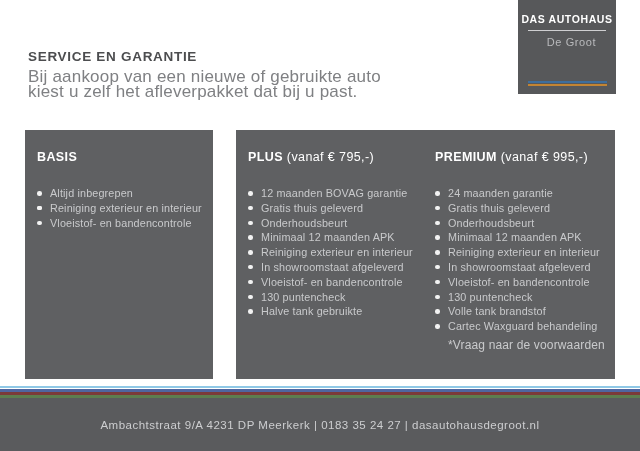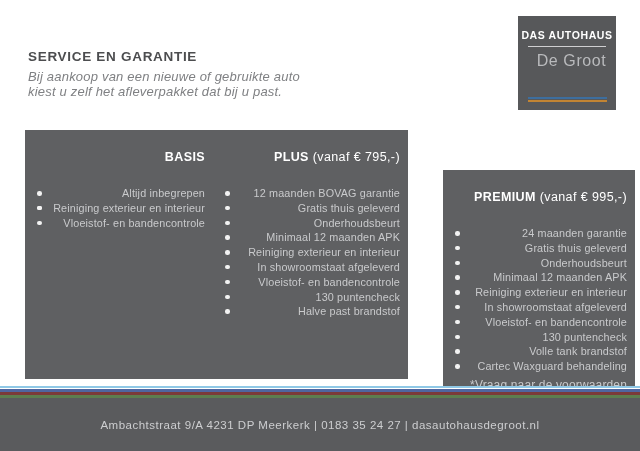--- a/index.html
+++ b/index.html
@@ -3,42 +3,42 @@
 <meta charset="utf-8">
 <style>
   html,body { margin:0; padding:0; background:#ffffff; }
   .page {
     position:relative; width:640px; height:451px; background:#ffffff;
     overflow:hidden; font-family:"Liberation Sans", sans-serif;
   }
 
   
   .logo-box {
-    position:absolute; left:518px; top:16px; width:98px; height:94px;
+    position:absolute; left:518px; top:0; width:98px; height:94px;
     text-align:center; background:#57585a;
   }
   .logo-brand { margin-top:13px; font-size:10.5px; font-weight:bold; color:#ffffff; letter-spacing:0.6px; }
   .logo-divider { width:78px; height:1px; background:#cfcfd1; margin:5px auto 5px auto; }
-  .logo-sub { font-size:16px; color:#b9babc; letter-spacing:0.6px;padding-left:9px; }
+  .logo-sub { font-size:11px; color:#b9babc; letter-spacing:0.6px;padding-left:9px; }
   .logo-stripes { position:absolute; left:10px; right:9px; bottom:8px; }
   .logo-stripes div, .divider-stripes div { width:100%; }
 
   
   .header-text { position:absolute; left:28px; top:49px; }
   .header-title { font-size:13.5px; font-weight:bold; color:#4c4d4f; letter-spacing:0.7px; margin-bottom:5px; }
-  .header-sub { font-size:13px; color:#7f8083; line-height:15px; letter-spacing:0.2px;font-style:italic; }
+  .header-sub { font-size:17px; color:#7f8083; line-height:15px; letter-spacing:0.2px; }
 
   
   .panel {
     position:absolute; top:130px; height:249px; background:#5f6062;
-    box-sizing:border-box; padding:20px 8px 0 12px;text-align:right;
+    box-sizing:border-box; padding:20px 8px 0 12px;
   }
   .panel-basis   { left:25px;  width:188px; }
-  .panel-plus    { left:213px; width:195px; }
-  .panel-premium { left:443px; width:192px;margin-top:40px; }
+  .panel-plus    { left:236px; width:195px; }
+  .panel-premium { left:423px; width:192px; }
   .panel-heading { color:#ffffff; font-size:12.5px; letter-spacing:0.4px; white-space:nowrap; }
   .panel-name  { font-weight:bold; }
   .panel-price { font-weight:normal; }
   .panel ul { list-style:none; margin:22px 0 0 0; padding:0; }
   .panel li {
     position:relative; padding-left:13px; font-size:10.8px; line-height:14.8px;
     color:#c9cacc; letter-spacing:0.15px; white-space:nowrap;
   }
   .panel li .dot {
     position:absolute; left:0; top:5px; width:4.5px; height:4.5px;
@@ -103,21 +103,21 @@
     </div>
     <ul>
         <li><span class="dot"></span><span>12 maanden BOVAG garantie</span></li>
         <li><span class="dot"></span><span>Gratis thuis geleverd</span></li>
         <li><span class="dot"></span><span>Onderhoudsbeurt</span></li>
         <li><span class="dot"></span><span>Minimaal 12 maanden APK</span></li>
         <li><span class="dot"></span><span>Reiniging exterieur en interieur</span></li>
         <li><span class="dot"></span><span>In showroomstaat afgeleverd</span></li>
         <li><span class="dot"></span><span>Vloeistof- en bandencontrole</span></li>
         <li><span class="dot"></span><span>130 puntencheck</span></li>
-        <li><span class="dot"></span><span>Halve past brandstof</span></li>
+        <li><span class="dot"></span><span>Halve tank gebruikte</span></li>
       </ul>
 
   </div>
 
   <div class="panel panel-premium">
     <div class="panel-heading">
       <span class="panel-name">PREMIUM</span>
       <span class="panel-price">(vanaf € 995,-)</span>
     </div>
     <ul>

